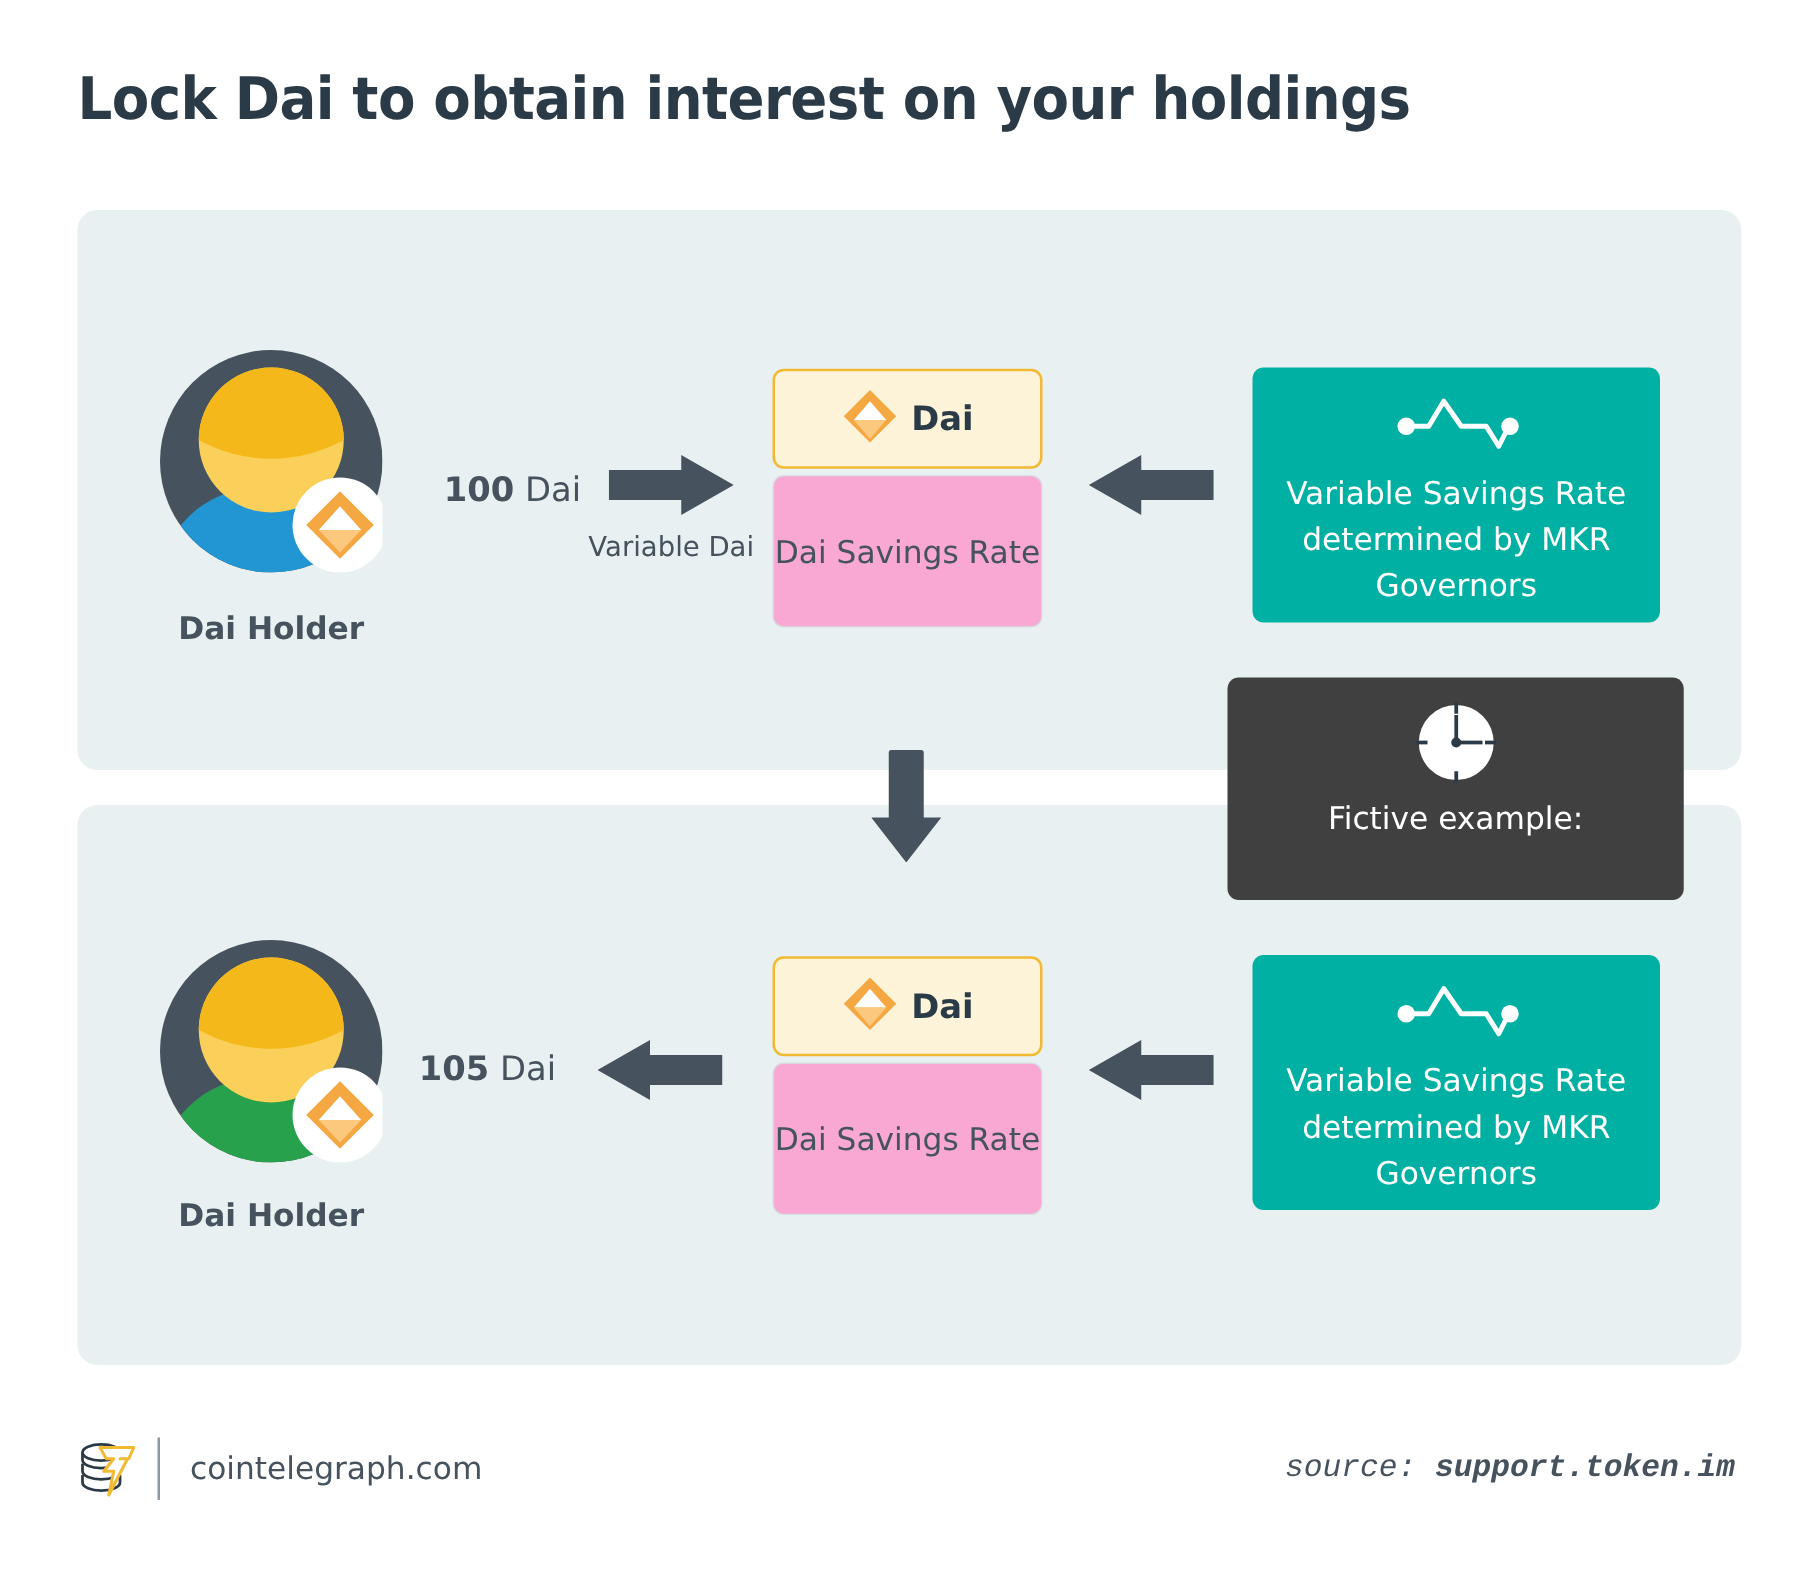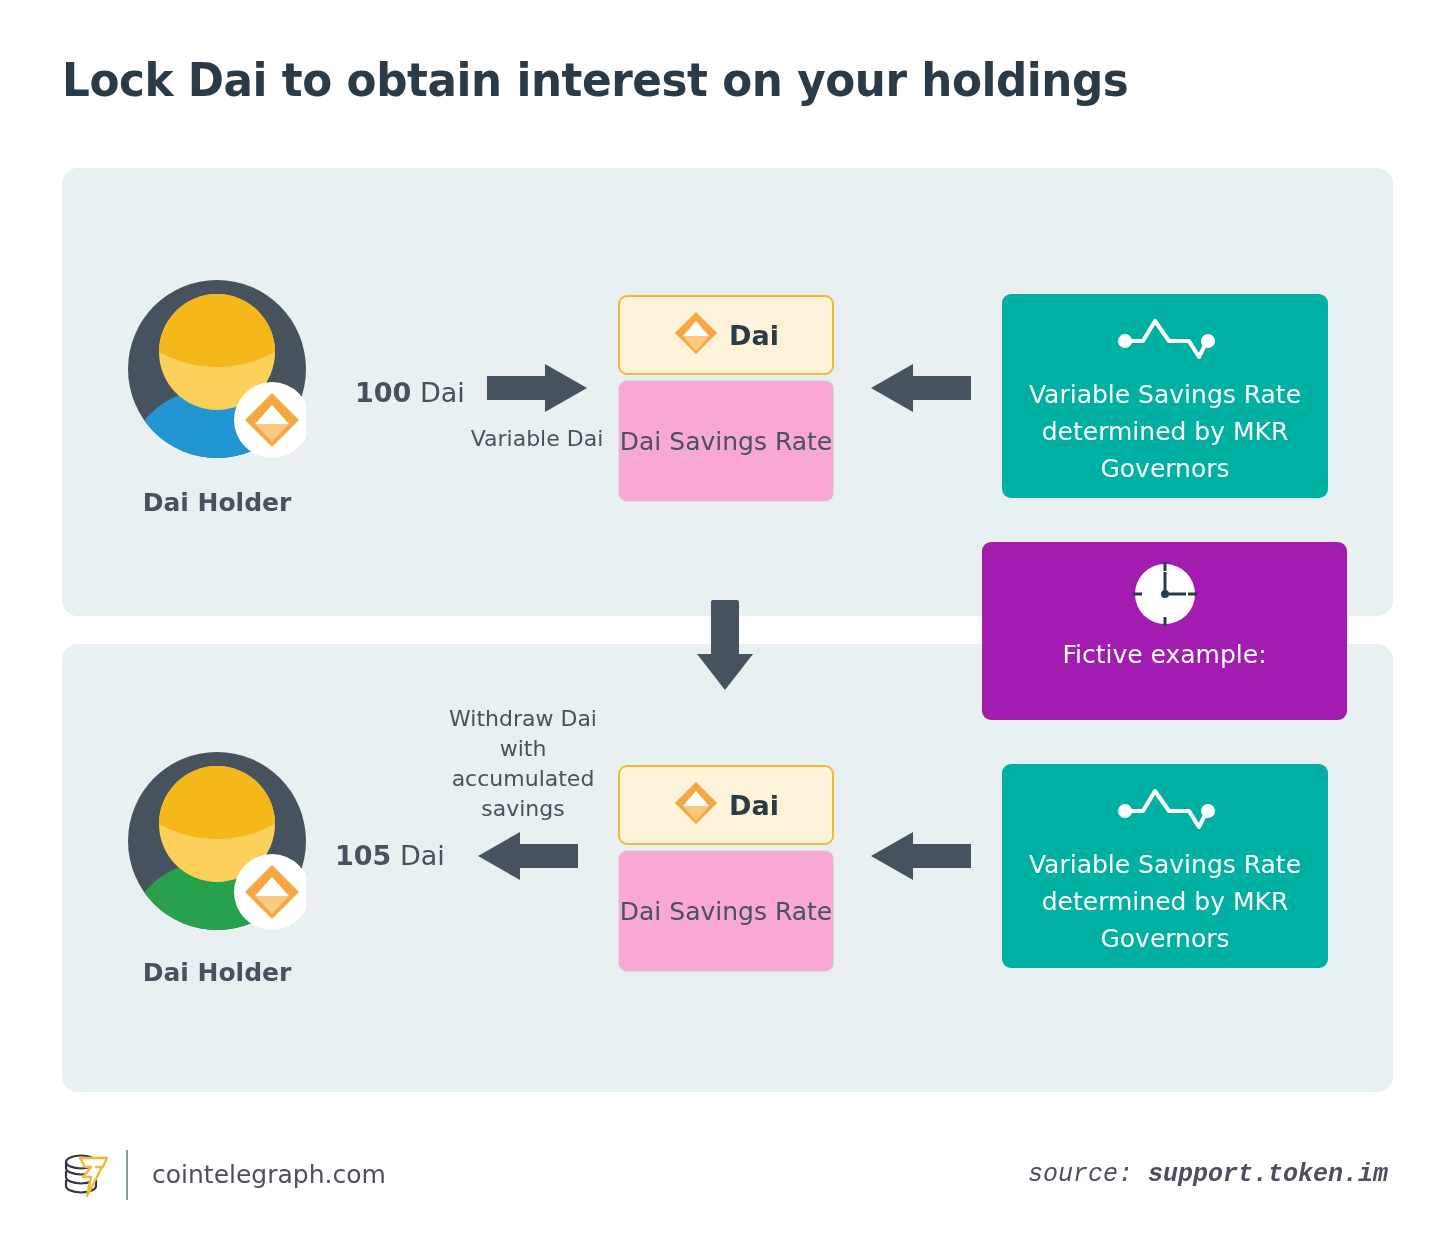--- a/index.html
+++ b/index.html
@@ -160,21 +160,21 @@
     color: #ffffff;
   }
 
   
   #gray-card {
     position: absolute;
     left: 982px;
     top: 542px;
     width: 365px;
     height: 178px;
-    background: #a21caf;
+    background: #404040;
     border-radius: 9px;
     display: flex;
     flex-direction: column;
     align-items: center;
   }
   #gray-card .clock-wrap { margin-top: 16px; }
   #gray-card .gray-line1 {
     margin-top: 6px;
     font-size: 25px;
     color: #ffffff;
@@ -327,21 +327,20 @@
         <polygon points="0,4 17,4 0,22 -17,4" fill="#fbc87d"></polygon>
       </g>
     </svg>
   </div>
   <div class="avatar-label" id="avatar-label-bottom">Dai Holder</div>
 
   <div class="amount" id="amount-bottom">
     <b>105</b><span>&nbsp;</span><span>Dai</span>
   </div>
 
-  <div class="caption" id="caption-withdraw">Withdraw Dai with accumulated savings</div>
   <div class="arrow" id="arrow-withdraw">
     <svg width="100" height="48" viewBox="0 0 100 48">
       <path d="M100 12 L42 12 L42 0 L0 24 L42 48 L42 36 L100 36 Z" fill="#46535e"></path>
     </svg>
   </div>
 
   <div class="dai-badge" id="dai-badge-bottom">
     <span>
       <svg width="46" height="46" viewBox="0 0 46 46">
         <g transform="translate(23,23)">

